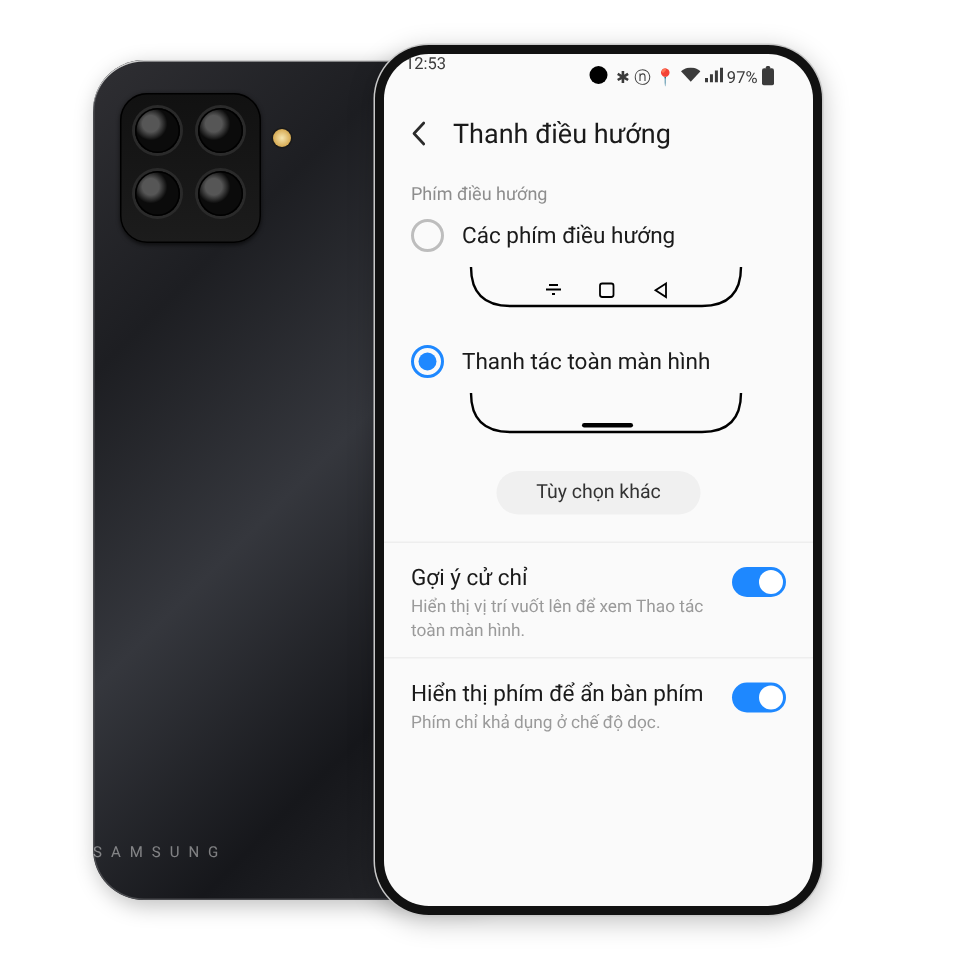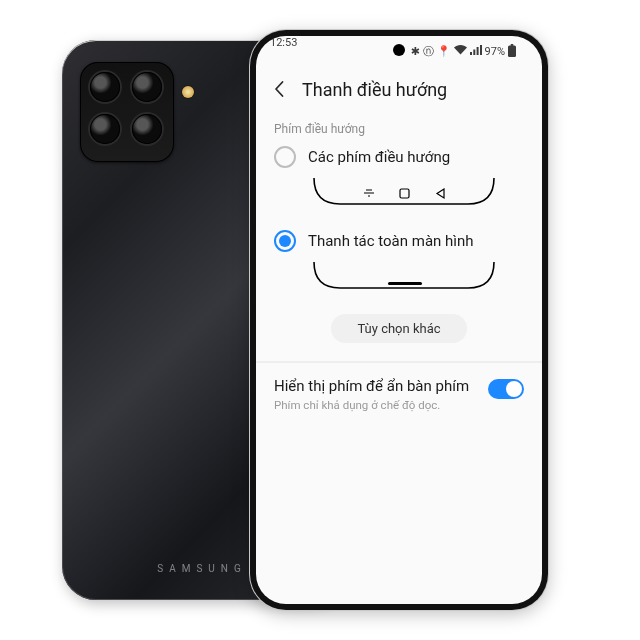--- a/index.html
+++ b/index.html
@@ -12,21 +12,21 @@
     background:linear-gradient(#111,#1c1c1c);box-shadow:0 0 0 1px #000 inset,0 1px 3px rgba(0,0,0,.6)}
   .lens{position:absolute;width:30px;height:30px;border-radius:50%;
     background:radial-gradient(circle at 35% 35%,#565656 0 20%,#0b0b0b 40% 100%);
     box-shadow:0 0 0 1px #000 inset,0 0 0 2px #2a2a2a}
   .lens.l1{left:10px;top:10px}
   .lens.l2{left:52px;top:10px}
   .lens.l3{left:10px;top:52px}
   .lens.l4{left:52px;top:52px}
   .flash{position:absolute;width:12px;height:12px;border-radius:50%;background:radial-gradient(circle,#f6e6b0,#c8902a);
     left:120px;top:46px;box-shadow:0 0 0 1px #1a1a1a}
-  .brand{position:absolute;bottom:26px;width:100%;text-align:center;color:#e5e5e5;letter-spacing:6px;font-size:10px;opacity:.5}
+  .brand{position:absolute;bottom:26px;width:100%;text-align:left;color:#e5e5e5;letter-spacing:6px;font-size:10px;opacity:.5}
   
   .phone-front{position:absolute;left:250px;top:30px;width:298px;height:580px;border-radius:36px;
     background:#111;box-shadow:0 0 0 1px #c9c9c9,0 4px 18px rgba(0,0,0,.25)}
   .screen{position:absolute;inset:6px;border-radius:30px;background:#fafafa;overflow:hidden}
   .punch{position:absolute;top:8px;left:50%;width:12px;height:12px;margin-left:-6px;border-radius:50%;background:#000}
   
   .status{position:absolute;top:0;left:0;right:12px;height:30px;display:flex;justify-content:space-between;
     padding:0 14px;font-size:11px;color:#3b3b3b}
   .status .right{display:flex;align-items:center;gap:3px}
   .ic{display:inline-block;line-height:1}
@@ -137,20 +137,27 @@
             <rect x="84" y="24" width="34" height="3" rx="1.5" fill="#000"></rect>
           </svg>
         </div>
 
         <div class="more-btn">
           <span>Tùy chọn khác</span>
         </div>
 
         <div class="divider"></div>
 
+        <div class="row">
+          <div class="txt">
+            <div class="title">Gợi ý cử chỉ</div>
+            <div class="desc">Hiển thị vị trí vuốt lên để xem Thao tác toàn màn hình.</div>
+          </div>
+          <div class="toggle"></div>
+        </div>
 
         <div class="divider"></div>
 
         <div class="row">
           <div class="txt">
             <div class="title">Hiển thị phím để ẩn bàn phím</div>
             <div class="desc">Phím chỉ khả dụng ở chế độ dọc.</div>
           </div>
           <div class="toggle"></div>
         </div>

